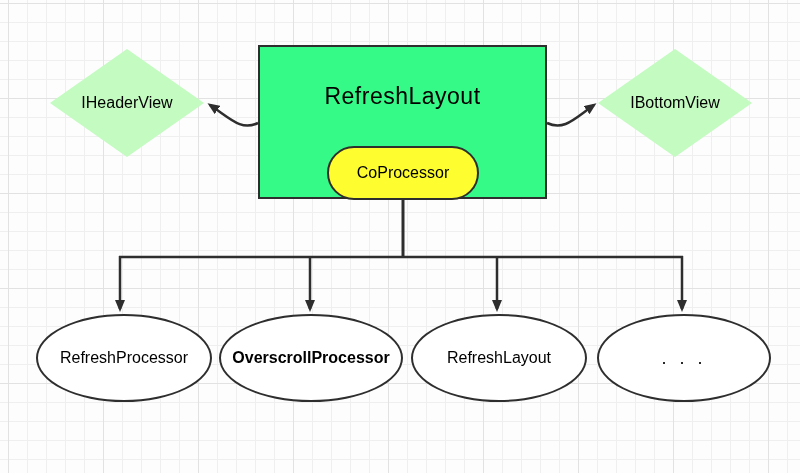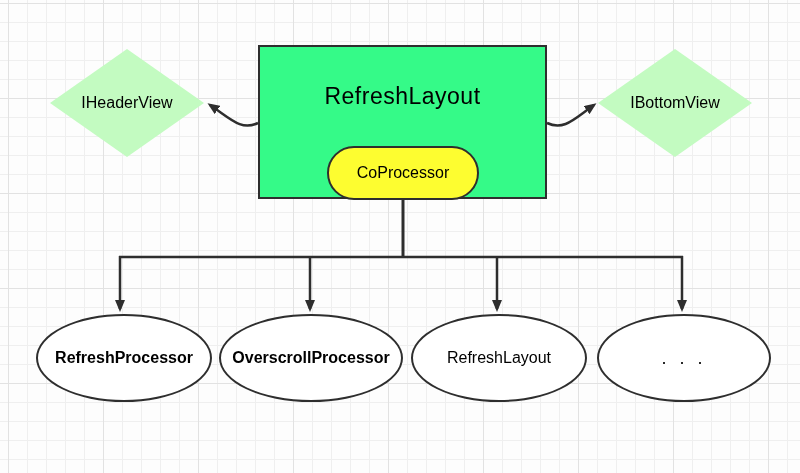--- a/index.html
+++ b/index.html
@@ -55,21 +55,21 @@
 
   
   .ellipse{
     height:84px;
     background:#fff;
     border:2px solid var(--stroke,#2e2e2e);
     border-radius:50%;
     z-index:3;
     font-size:16px;
   }
-  #ellipse-refresh{left:36px;top:314px;width:172px;font-weight:bold;}
+  #ellipse-refresh{left:36px;top:314px;width:172px;}
   #ellipse-overscroll{left:219px;top:314px;width:180px;font-weight:bold;}
   #ellipse-anim{left:411px;top:314px;width:172px;}
   #ellipse-dots{left:597px;top:314px;width:170px;font-size:18px;letter-spacing:4px;}
 
   
   #connectors{left:0;top:0;width:800px;height:473px;z-index:2;pointer-events:none;}
 </style>
 </head>
 <body>
 

